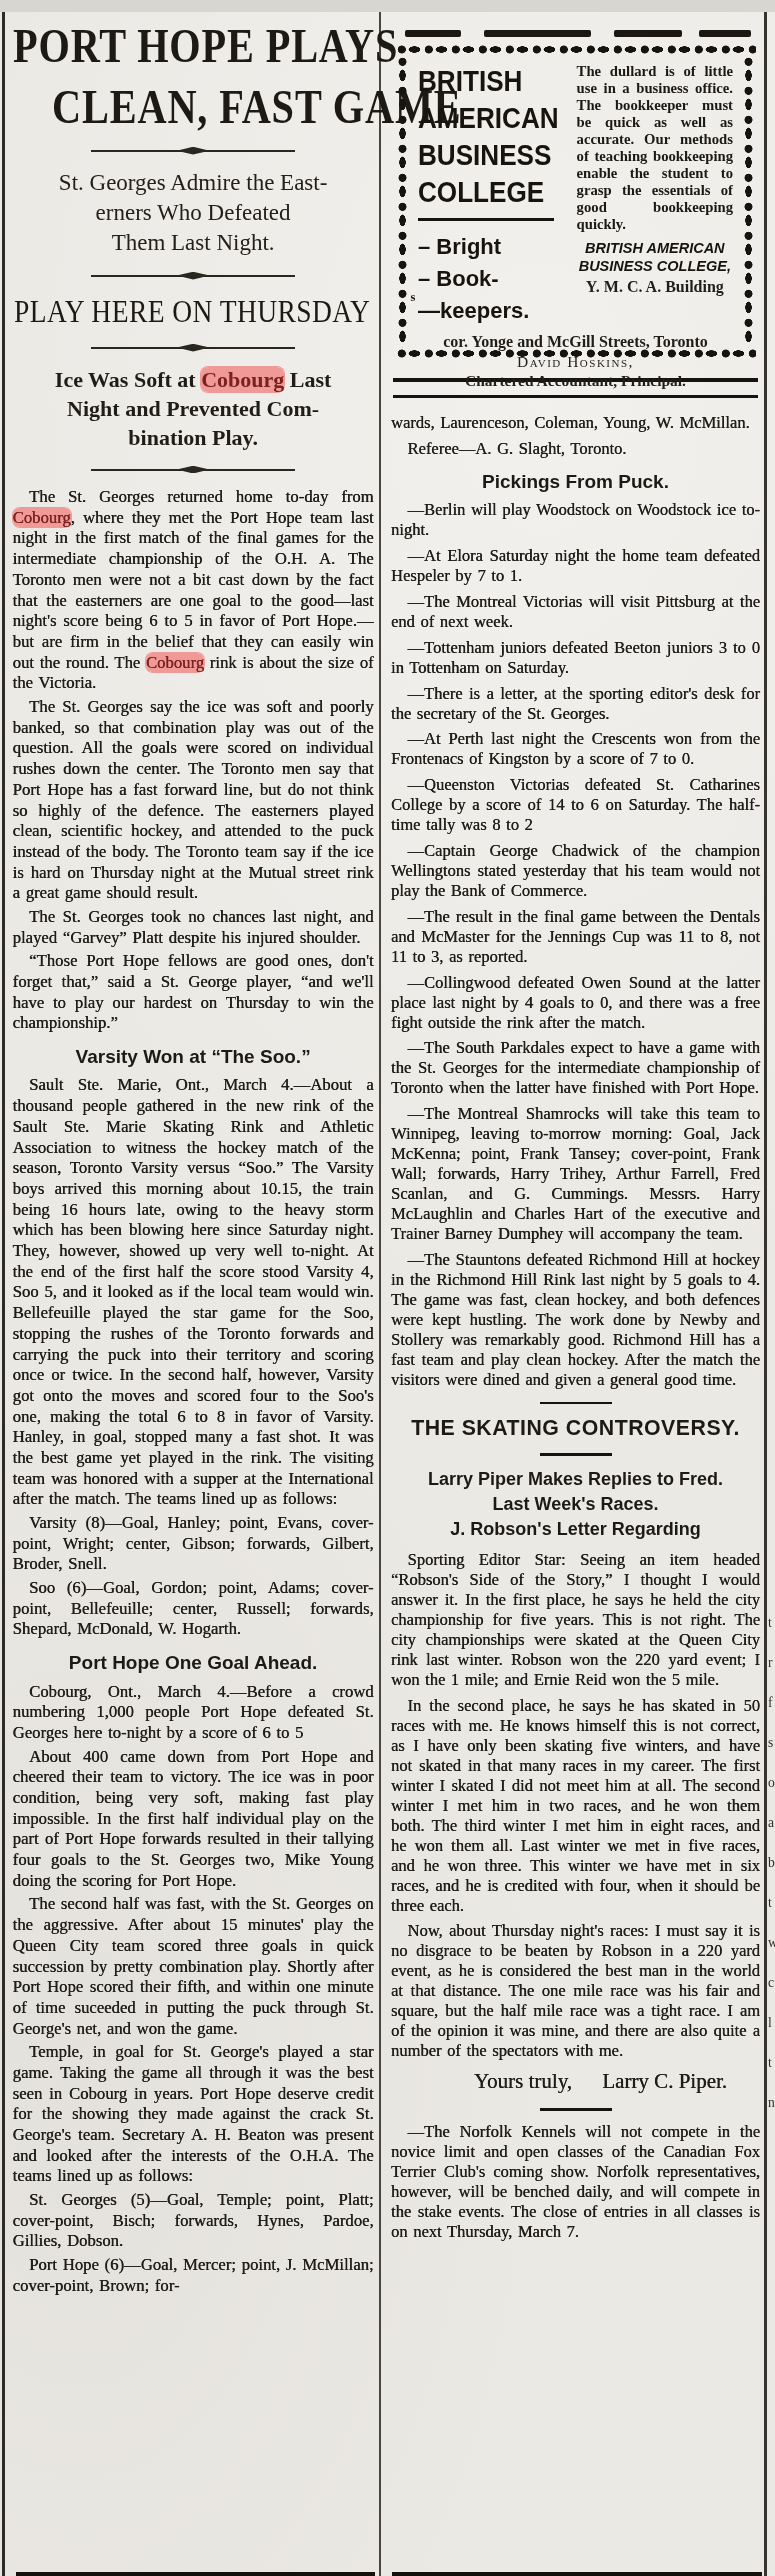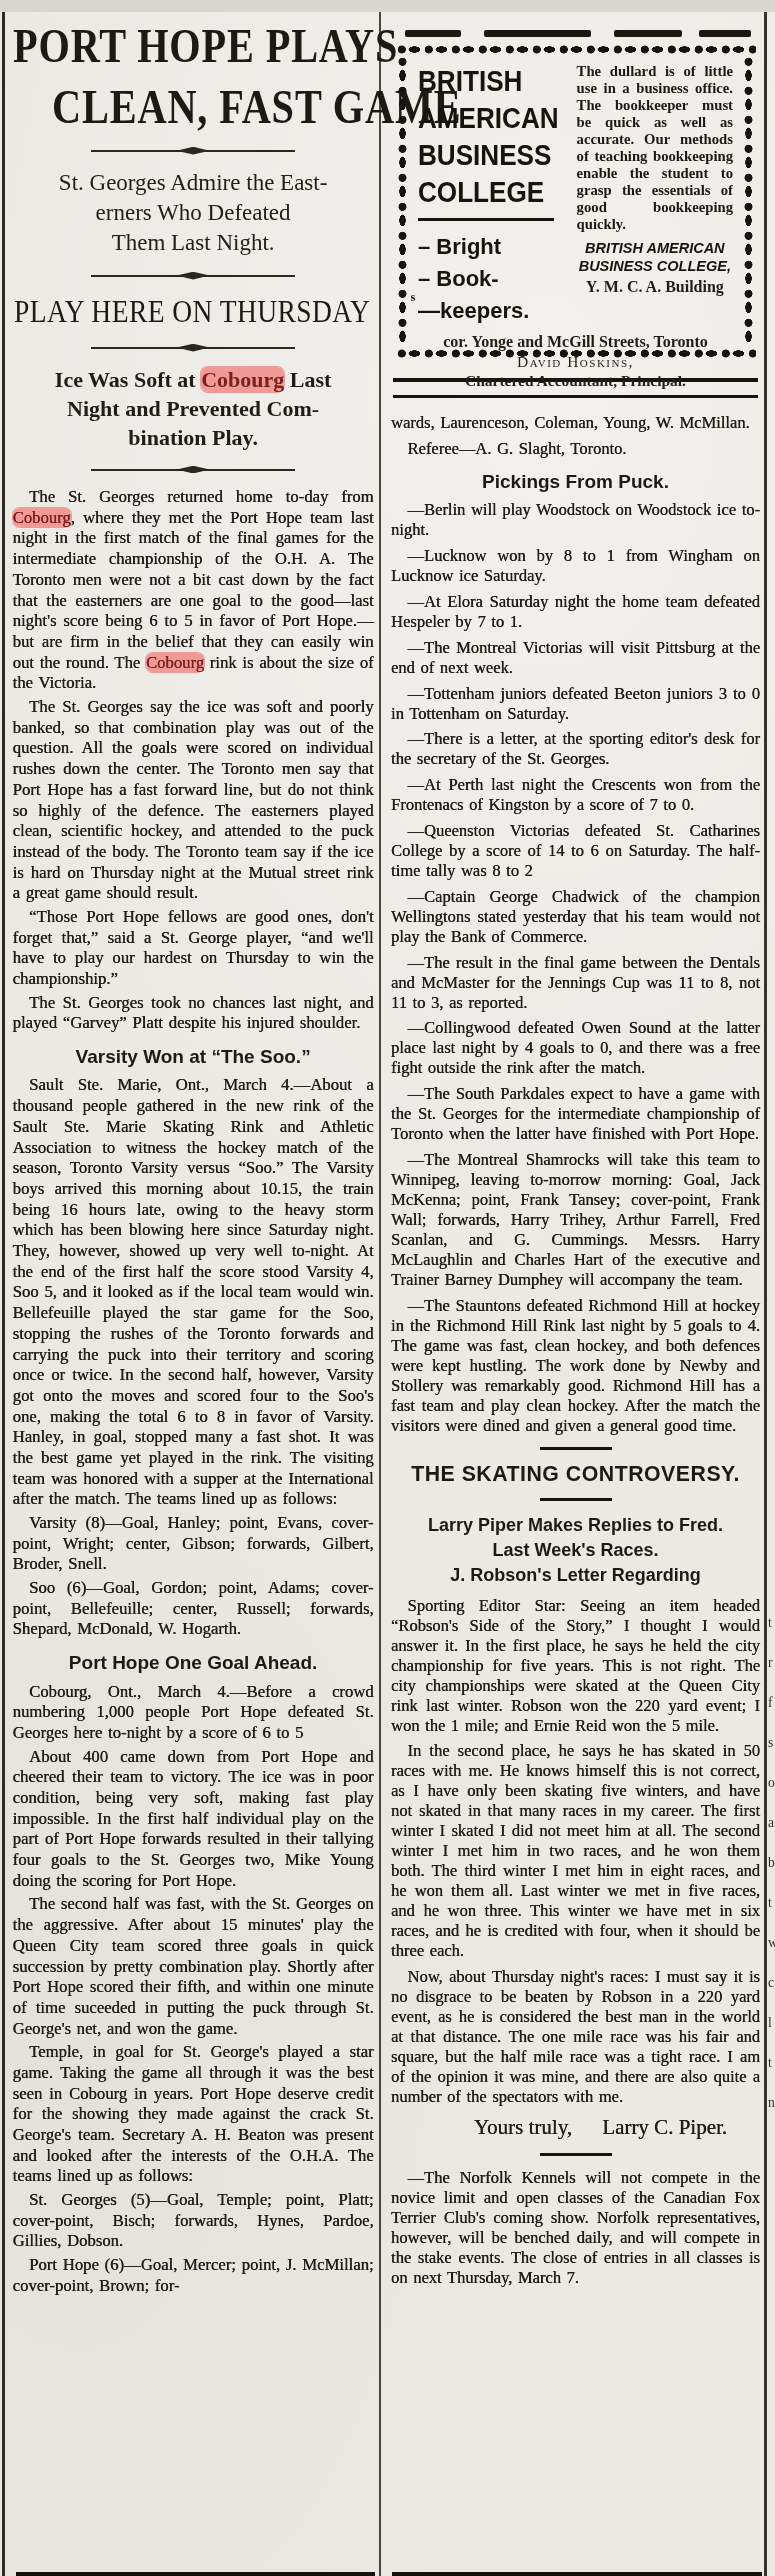--- a/index.html
+++ b/index.html
@@ -129,22 +129,22 @@
     <div class="deck2">Night and Prevented Com-</div>
     <div class="deck2">bination Play.</div>
 
     <div class="orn-divider">
         <span class="diamond"></span>
       </div>
 
     <div class="body">
       <p><span>The St. Georges returned home to-day from </span><span class="hl">Cobourg</span><span>, where they met the Port Hope team last night in the first match of the final games for the intermediate championship of the O.H. A.  The Toronto men were not a bit cast down by the fact that the easterners are one goal to the good—last night's score being 6 to 5 in favor of Port Hope.—but are firm in the belief that they can easily win out the round.  The </span><span class="hl">Cobourg</span><span> rink is about the size of the Victoria.</span></p>
       <p>The St. Georges say the ice was soft and poorly banked, so that combination play was out of the question.  All the goals were scored on individual rushes down the center.  The Toronto men say that Port Hope has a fast forward line, but do not think so highly of the defence.  The easterners played clean, scientific hockey, and attended to the puck instead of the body.  The Toronto team say if the ice is hard on Thursday night at the Mutual street rink a great game should result.</p>
+      <p>The St. Georges took no chances last night, and played “Garvey” Platt despite his injured shoulder.</p>
       <p>“Those Port Hope fellows are good ones, don't forget that,” said a St. George player, “and we'll have to play our hardest on Thursday to win the championship.”</p>
-      <p>The St. Georges took no chances last night, and played “Garvey” Platt despite his injured shoulder.</p>
       <div class="subhead">Varsity Won at “The Soo.”</div>
       <p>Sault Ste. Marie, Ont., March 4.—About a thousand people gathered in the new rink of the Sault Ste. Marie Skating Rink and Athletic Association to witness the hockey match of the season, Toronto Varsity versus “Soo.”  The Varsity boys arrived this morning about 10.15, the train being 16 hours late, owing to the heavy storm which has been blowing here since Saturday night.  They, however, showed up very well to-night.  At the end of the first half the score stood Varsity 4, Soo 5, and it looked as if the local team would win.  Bellefeuille played the star game for the Soo, stopping the rushes of the Toronto forwards and carrying the puck into their territory and scoring once or twice.  In the second half, however, Varsity got onto the moves and scored four to the Soo's one, making the total 6 to 8 in favor of Varsity.  Hanley, in goal, stopped many a fast shot.  It was the best game yet played in the rink.  The visiting team was honored with a supper at the International after the match.  The teams lined up as follows:</p>
       <p>Varsity (8)—Goal, Hanley; point, Evans, cover-point, Wright; center, Gibson; forwards, Gilbert, Broder, Snell.</p>
       <p>Soo (6)—Goal, Gordon; point, Adams; cover-point, Bellefeuille; center, Russell; forwards, Shepard, McDonald, W. Hogarth.</p>
       <div class="subhead">Port Hope One Goal Ahead.</div>
       <p>Cobourg, Ont., March 4.—Before a crowd numbering 1,000 people Port Hope defeated St. Georges here to-night by a score of 6 to 5</p>
       <p>About 400 came down from Port Hope and cheered their team to victory.  The ice was in poor condition, being very soft, making fast play impossible.  In the first half individual play on the part of Port Hope forwards resulted in their tallying four goals to the St. Georges two, Mike Young doing the scoring for Port Hope.</p>
       <p>The second half was fast, with the St. Georges on the aggressive.  After about 15 minutes' play the Queen City team scored three goals in quick succession by pretty combination play.  Shortly after Port Hope scored their fifth, and within one minute of time suceeded in putting the puck through St. George's net, and won the game.</p>
       <p>Temple, in goal for St. George's played a star game.  Taking the game all through it was the best seen in Cobourg in years.  Port Hope deserve credit for the showing they made against the crack St. George's team.  Secretary A. H. Beaton was present and looked after the interests of the O.H.A.  The teams lined up as follows:</p>
       <p>St. Georges (5)—Goal, Temple; point, Platt; cover-point, Bisch; forwards, Hynes, Pardoe, Gillies, Dobson.</p>
@@ -189,21 +189,20 @@
       <div class="ad-stray">s</div>
     </div>
 
     <div class="double-rule"></div>
 
     <div class="body">
       <p class="cont">wards, Laurenceson, Coleman, Young, W. McMillan.</p>
       <p>Referee—A. G. Slaght, Toronto.</p>
       <div class="subhead">Pickings From Puck.</div>
       <p>—Berlin will play Woodstock on Woodstock ice to-night.</p>
-      <p>—Lucknow won by 8 to 1 from Wingham on Lucknow ice Saturday.</p>
       <p>—At Elora Saturday night the home team defeated Hespeler by 7 to 1.</p>
       <p>—The Montreal Victorias will visit Pittsburg at the end of next week.</p>
       <p>—Tottenham juniors defeated Beeton juniors 3 to 0 in Tottenham on Saturday.</p>
       <p>—There is a letter, at the sporting editor's desk for the secretary of the St. Georges.</p>
       <p>—At Perth last night the Crescents won from the Frontenacs of Kingston by a score of 7 to 0.</p>
       <p>—Queenston Victorias defeated St. Catharines College by a score of 14 to 6 on Saturday.  The half-time tally was 8 to 2</p>
       <p>—Captain George Chadwick of the champion Wellingtons stated yesterday that his team would not play the Bank of Commerce.</p>
       <p>—The result in the final game between the Dentals and McMaster for the Jennings Cup was 11 to 8, not 11 to 3, as reported.</p>
       <p>—Collingwood defeated Owen Sound at the latter place last night by 4 goals to 0, and there was a free fight outside the rink after the match.</p>
       <p>—The South Parkdales expect to have a game with the St. Georges for the intermediate championship of Toronto when the latter have finished with Port Hope.</p>

